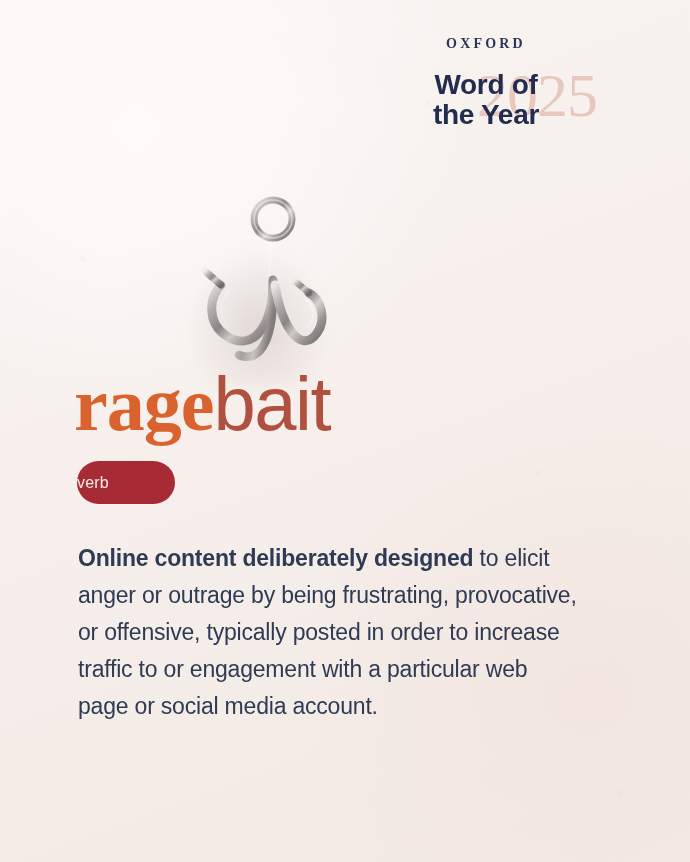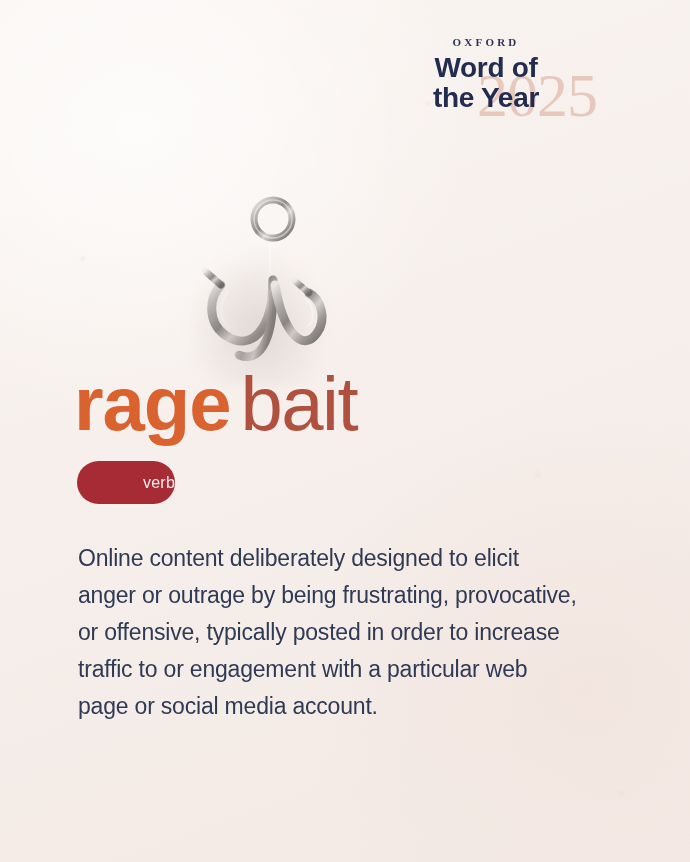--- a/index.html
+++ b/index.html
@@ -57,25 +57,25 @@
   }
   .brand-block {
     position: absolute;
     top: 0;
     left: 396px;
     width: 180px;
     text-align: center;
   }
   .brand-oxford {
     font-family: "Liberation Serif", serif;
-    font-size: 11px;
+    font-size: 14px;
     letter-spacing: 3.2px;
     color: #2b3556;
     font-weight: 700;
-    margin-bottom: 5px;
+    margin-bottom: 18px;
   }
   .brand-wordof,
   .brand-theyear {
     font-family: Liberation Sans, sans-serif;
     font-weight: 700;
     color: #222c4f;
     font-size: 28px;
     line-height: 1.07;
     letter-spacing: -0.3px;
   }
@@ -99,64 +99,63 @@
   }
 
   
   .word-line {
     position: absolute;
     top: 360px;
     left: 74px;
     white-space: nowrap;
   }
   .word-rage {
-    font-family: Liberation Sans, sans-serif;
+    font-family: Liberation Serif, serif;
     font-size: 76px;
     font-weight: 700;
     color: #d9622e;
     letter-spacing: -1px;
   }
   .word-bait {
     font-family: "Liberation Sans", sans-serif;
     font-size: 76px;
     font-weight: 400;
     color: #b0503e;
     letter-spacing: -1.5px;
-    margin-left: 10px;
   }
 
   .pos-badge {
     position: absolute;
     top: 461px;
     left: 77px;
     width: 98px;
     height: 43px;
     border-radius: 22px;
     background: #a62b34;
     color: #f6eceb;
     font-size: 16px;
     display: flex;
     align-items: center;
-    justify-content: flex-end;
+    justify-content: flex-start;
     letter-spacing: 0.2px;
   }
 
   
   .definition {
     position: absolute;
     top: 540px;
     left: 78px;
     width: 500px;
     color: #2f3a54;
     font-size: 23px;
     line-height: 37px;
     letter-spacing: -0.2px;
   }
   .definition .lead {
-    font-weight: 400;
+    font-weight: 700;
   }
 </style>
 </head>
 <body>
 
 <div class="poster">
   <div class="paper-noise"></div>
 
   <div class="brand">
     <div class="brand-year">2025</div>

